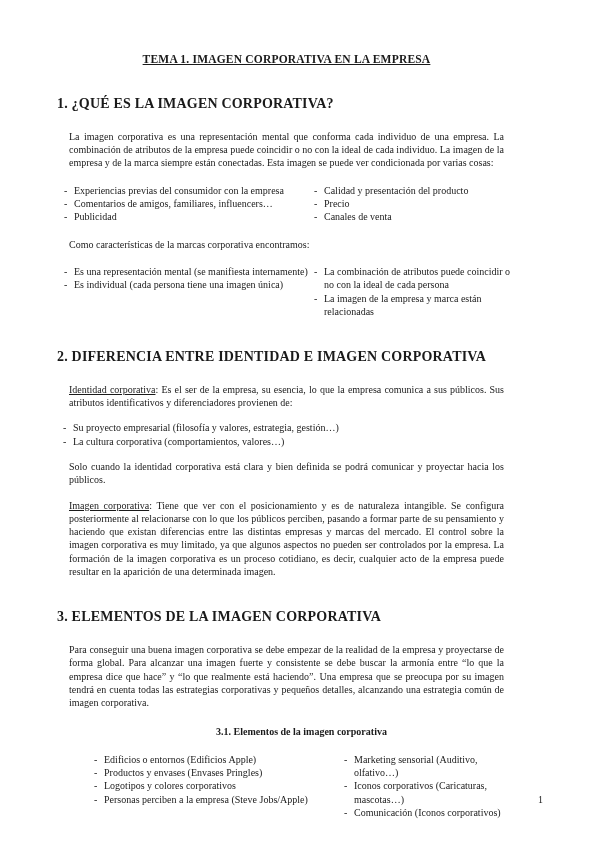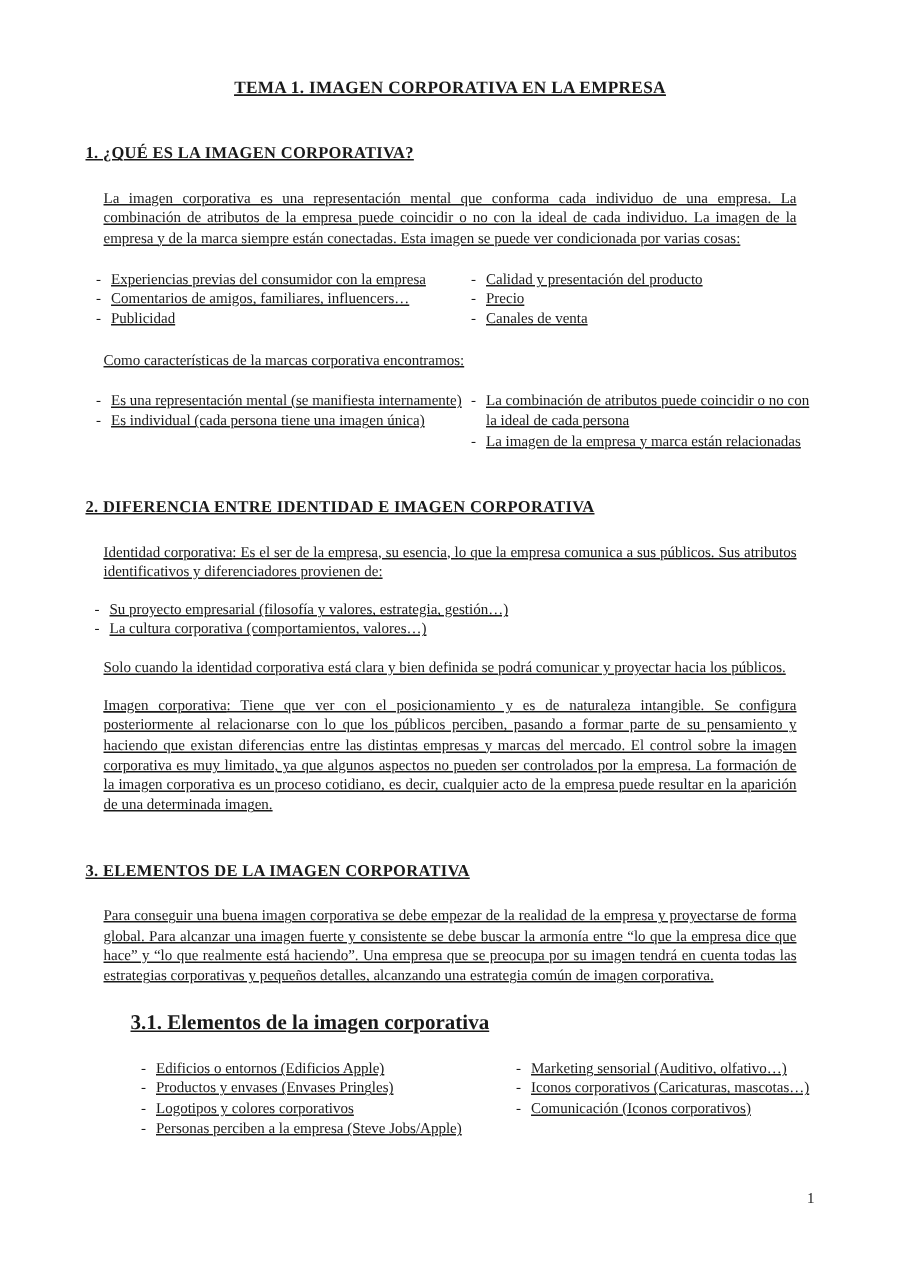--- a/index.html
+++ b/index.html
@@ -7,33 +7,33 @@
   body {
     width: 600px;
     height: 848px;
     position: relative;
     overflow: hidden;
     font-family: "Liberation Serif", "DejaVu Serif", serif;
     font-size: 10px;
     line-height: 1.33;
     color: #1a1a1a;
   }
-  .content { padding: 52px 57px 0 57px; text-decoration: underline; }
+  .content { padding: 52px 84px 0 57px; }
 
   .doc-title {
     font-size: 11.5px;
     font-weight: bold;
     text-align: center;
     text-decoration: underline;
     margin-bottom: 28px;
     letter-spacing: 0.2px;
   }
 
   h2.sec {
-    font-size: 11px;
+    font-size: 14px;
     font-weight: bold;
     margin: 30px 0 16px 0;
     letter-spacing: 0.2px;
   }
   section.first h2.sec { margin-top: 0; }
 
   p { margin: 12px 12px; text-align: justify; }
   .lead-term { text-decoration: underline; }
 
   ul.blist { list-style: none; }
@@ -41,23 +41,24 @@
   ul.blist li::before { content: "-"; position: absolute; left: 1px; }
 
   .two-col {
     display: grid;
     grid-template-columns: 250px 1fr;
     margin: 14px 0 14px 6px;
   }
   .single-col { margin: 12px 0 12px 5px; }
 
   .subheading {
-    font-size: 14px;
+    font-size: 10px;
     font-weight: bold;
     margin: 16px 0 10px 30px;
+    text-align: center;
   }
   .sub-list { margin-left: 36px; }
 
   .page-number {
     position: absolute;
     right: 57px;
     bottom: 42px;
     font-size: 10px;
   }
 </style>

